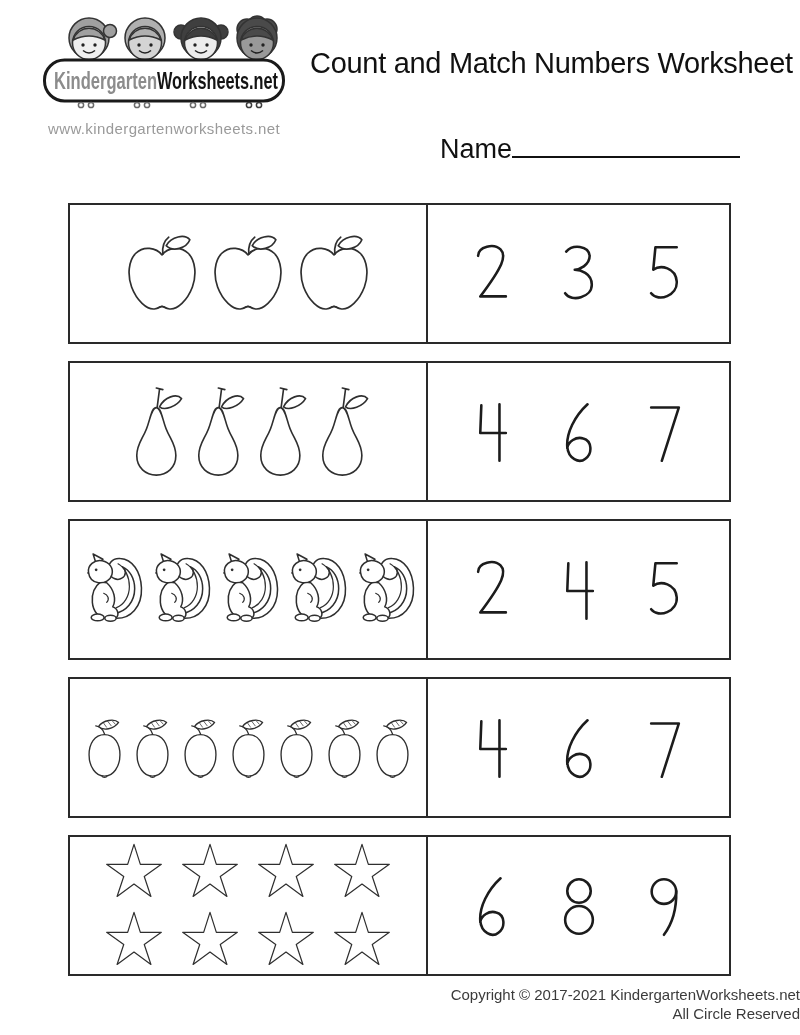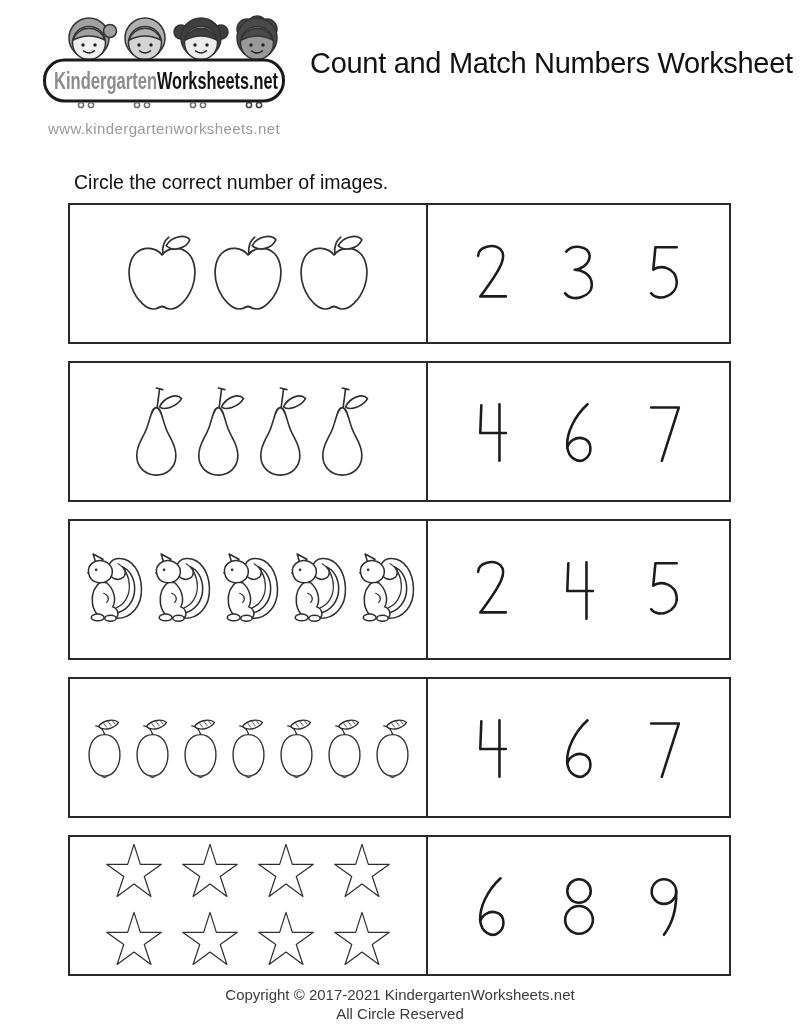--- a/index.html
+++ b/index.html
@@ -33,21 +33,21 @@
   .pic-squirrel{width:68px;height:79px;}
   .pic-lemon{width:47px;height:70px;}
   .pic-star{width:66px;height:60px;}
   .row-apple   .cell-images{gap:10px;}
   .row-pear    .cell-images{gap:5px;}
   .row-squirrel .cell-images{gap:0px;}
   .row-lemon   .cell-images{gap:1px;}
   .row-star    .cell-images{gap:8px 10px;}
 
   
-  .footer{position:absolute;left:0;top:986px;width:800px;text-align:center;color:#3b3b3b;}
+  .footer{position:absolute;left:0;top:986px;width:800px;text-align:right;color:#3b3b3b;}
   .footer .line1{font-size:15px;}
   .footer .line2{font-size:15px;margin-top:2px;}
 </style>
 </head>
 <body>
 
 <svg width="0" height="0" style="position:absolute" aria-hidden="true">
   <defs>
     <symbol id="icon-apple" viewBox="0 0 90 100">
       <path d="M45,28 C38,19 23,17 14,26 C5,35 4,52 9,66 C15,82 27,93 36,92 C41,91.5 43,89 45,89 C47,89 49,91.5 54,92 C63,93 75,82 81,66 C86,52 85,35 76,26 C67,17 52,19 45,28 Z"></path>
@@ -174,22 +174,22 @@
           <circle cx="160" cy="93" r="2.6"></circle>
         <circle cx="206" cy="93" r="2.6" stroke="#3a3a3a"></circle>
           <circle cx="216" cy="93" r="2.6" stroke="#3a3a3a"></circle>
       </g>
     </svg>
     <div class="site-url">www.kindergartenworksheets.net</div>
   </div>
 
   <div class="page-title">Count and Match Numbers Worksheet</div>
 
-
-  <div class="instruction">Circle the correct number of images.</div>
+  <div class="name-field"><span>Name</span><span class="name-blank"></span></div>
+
 
   <div class="table">
     <div class="row row-apple">
       <div class="cell-images">
           <svg class="pic pic-apple">
             <use href="#icon-apple"></use>
           </svg>
           <svg class="pic pic-apple">
             <use href="#icon-apple"></use>
           </svg>

